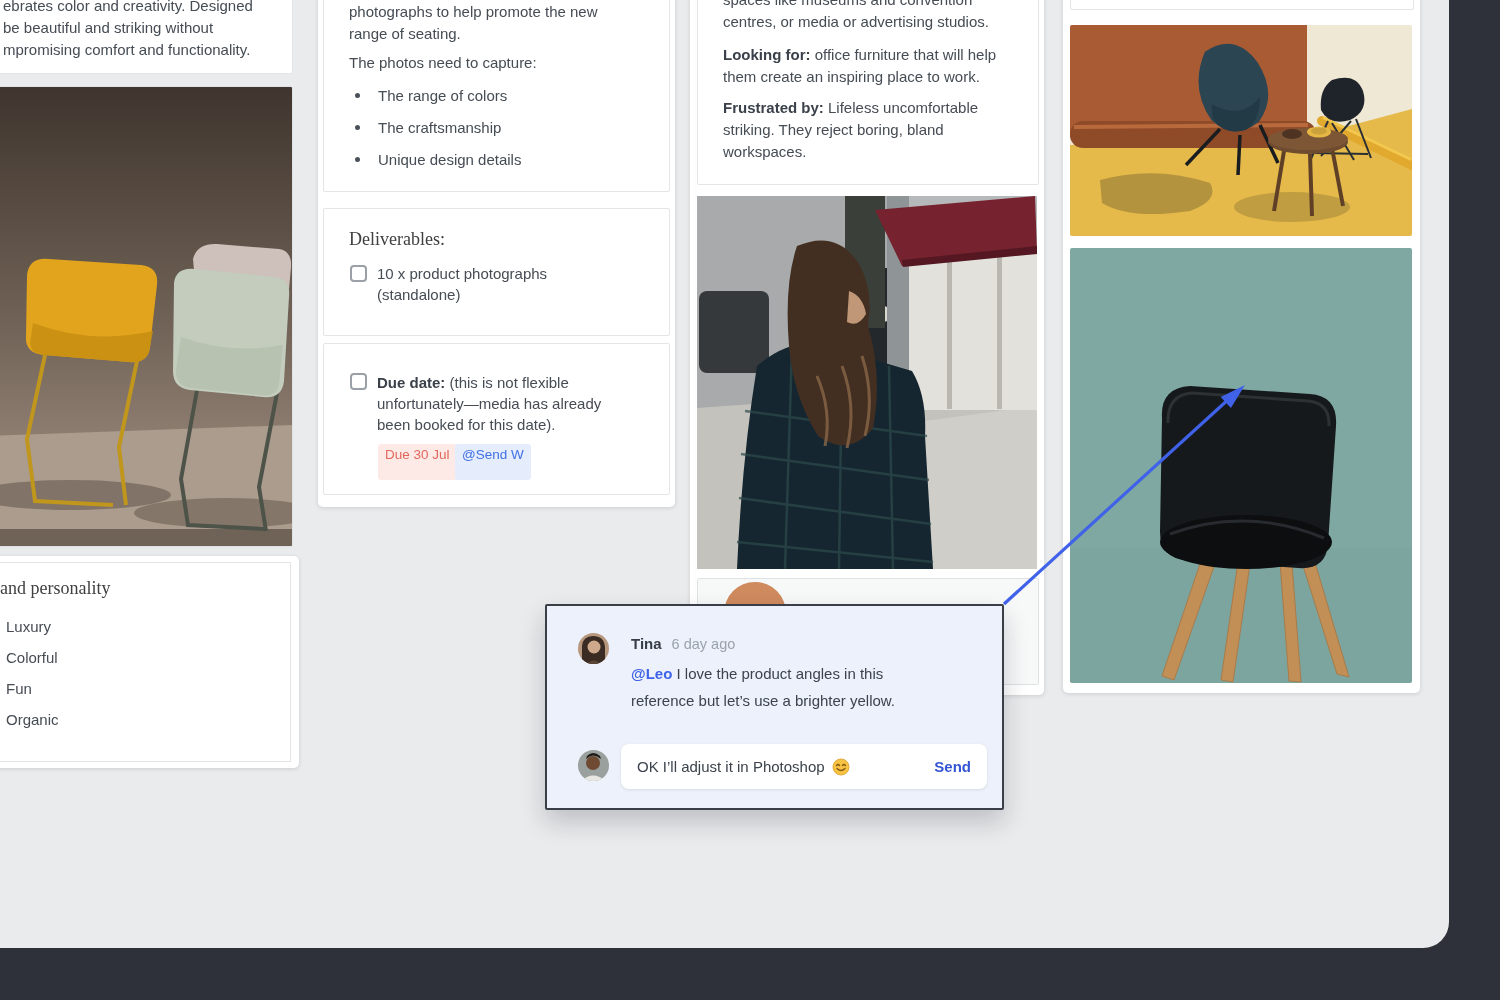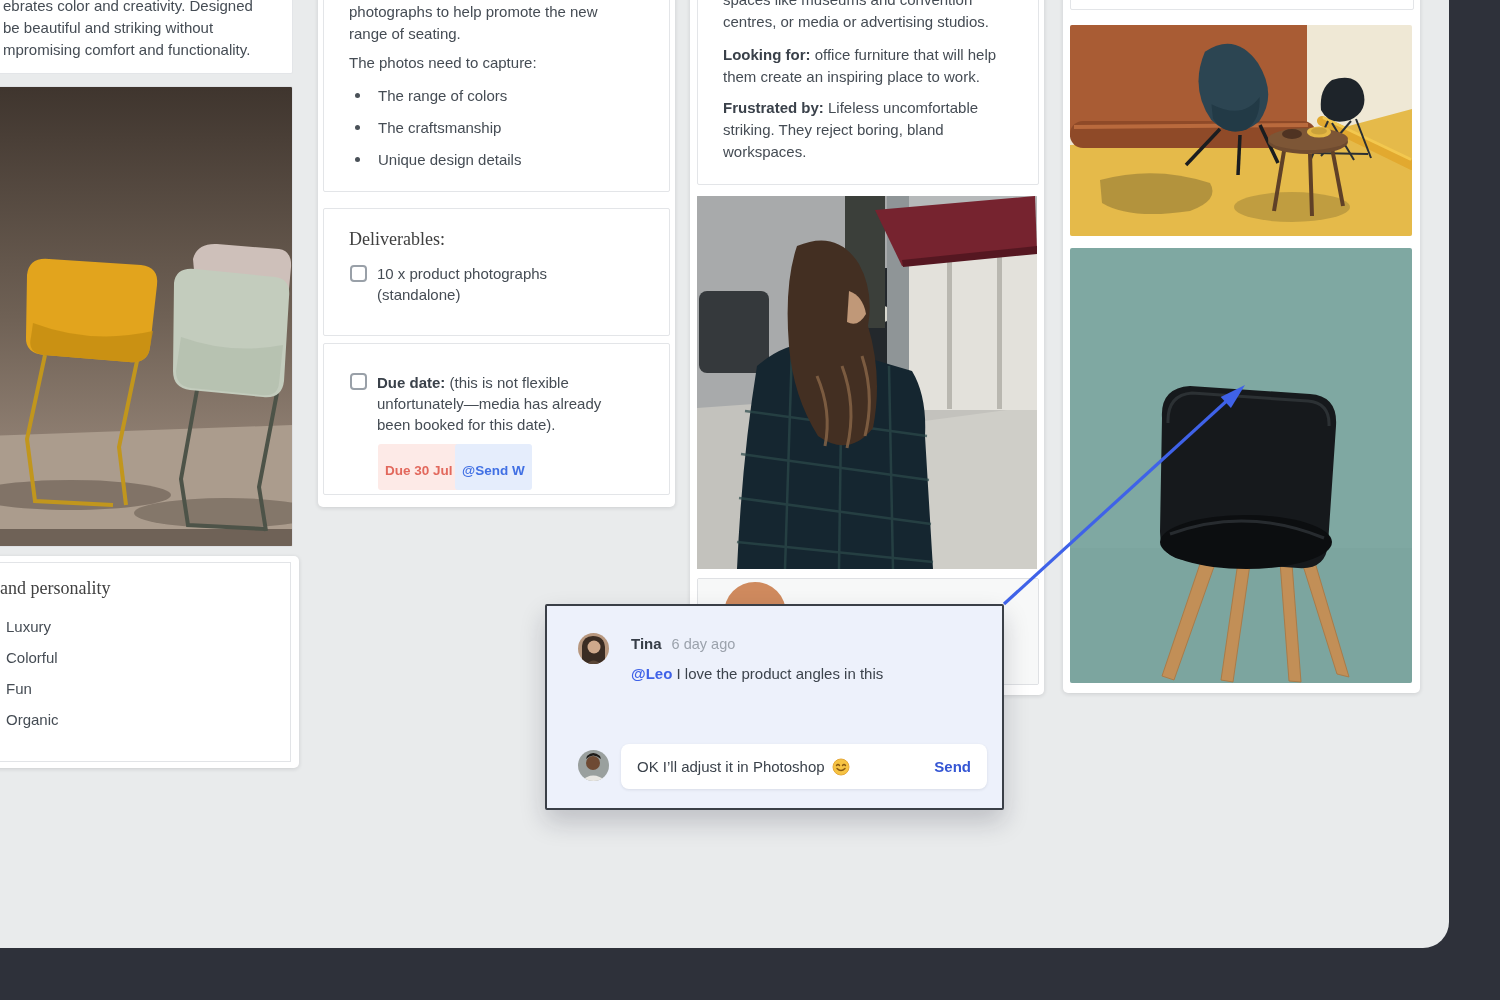--- a/index.html
+++ b/index.html
@@ -12,22 +12,22 @@
   .card{position:absolute;background:#fff;border:1px solid #e3e5e8;border-radius:2px;overflow:hidden;}
   .imgcard{position:absolute;background:#fff;border:1px solid #dfe1e4;border-radius:2px;overflow:hidden;}
   .imgcard svg{display:block;width:100%;height:100%;}
   .t{position:absolute;font-size:15px;line-height:22px;color:#454c54;white-space:nowrap;}
   .b{font-weight:bold;color:#3a414a;}
   .serif{position:absolute;font-family:"Liberation Serif","DejaVu Serif",serif;
          font-weight:normal;font-size:18px;color:#404040;white-space:nowrap;}
   .cb{position:absolute;width:17px;height:17px;background:#fff;border:2px solid #99a0a8;
       border-radius:4px;box-sizing:border-box;}
   .dot{position:absolute;width:5px;height:5px;border-radius:50%;background:#4a5158;}
-  .chip{position:absolute;height:14px;line-height:21px;padding:16px 7px;border-radius:3px;
-        font-size:13.5px;white-space:nowrap;font-weight:bold;}
+  .chip{position:absolute;height:36px;line-height:21px;padding:0 7px;border-radius:3px;
+        font-size:13.5px;white-space:nowrap;}
   .chip-due{background:#fdeae7;color:#e2685c;}
   .chip-assignee{background:#e5edfc;color:#4170e4;}
   .frame{position:absolute;left:-6px;top:6px;right:8px;bottom:6px;
          border:1px solid #e2e4e7;background:#fff;}
   .popup{position:absolute;left:545px;top:604px;width:459px;height:206px;
          background:#edf1fb;border:2px solid #3a3f47;border-radius:2px;
          box-shadow:0 12px 26px rgba(18,22,38,.20);z-index:20;box-sizing:border-box;}
   .avatar{position:absolute;width:31px;height:31px;border-radius:50%;overflow:hidden;}
   .avatar svg{display:block;}
   .popup .t{line-height:27px;color:#3c434c;}
@@ -242,20 +242,21 @@
     <div class="avatar" style="left:31px;top:27px;">
       <svg viewBox="0 0 31 31" width="31" height="31">
         <rect width="31" height="31" fill="#b7977e"></rect>
         <path d="M4,13 Q5,3 15,3 Q26,3 27,14 L27,31 L4,31 Z" fill="#3a2c23"></path>
         <circle cx="16" cy="14" r="6.5" fill="#cfa98c"></circle>
         <path d="M9,31 Q15,24 23,31 Z" fill="#5a4636"></path>
       </svg>
     </div>
     <div class="t" style="left:84px;top:24px;"><span class="author">Tina</span><span class="time">6 day ago</span></div>
     <div class="t" style="left:84px;top:54px;"><span class="mention">@Leo</span><span> I love the product angles in this</span></div>
+    <div class="t" style="left:84px;top:81px;">reference but let’s use a brighter yellow.</div>
     <div class="avatar" style="left:31px;top:144px;">
       <svg viewBox="0 0 31 31" width="31" height="31">
         <rect width="31" height="31" fill="#9aa09e"></rect>
         <circle cx="15" cy="13" r="7" fill="#6e4a33"></circle>
         <path d="M8,9 Q15,2 23,9 L22,6 Q15,0 9,6 Z" fill="#1d1a17"></path>
         <path d="M3,31 Q15,20 28,31 Z" fill="#e9e7e2"></path>
       </svg>
     </div>
     <div class="reply-box">
       <span class="reply-text">OK I’ll adjust it in Photoshop</span>

